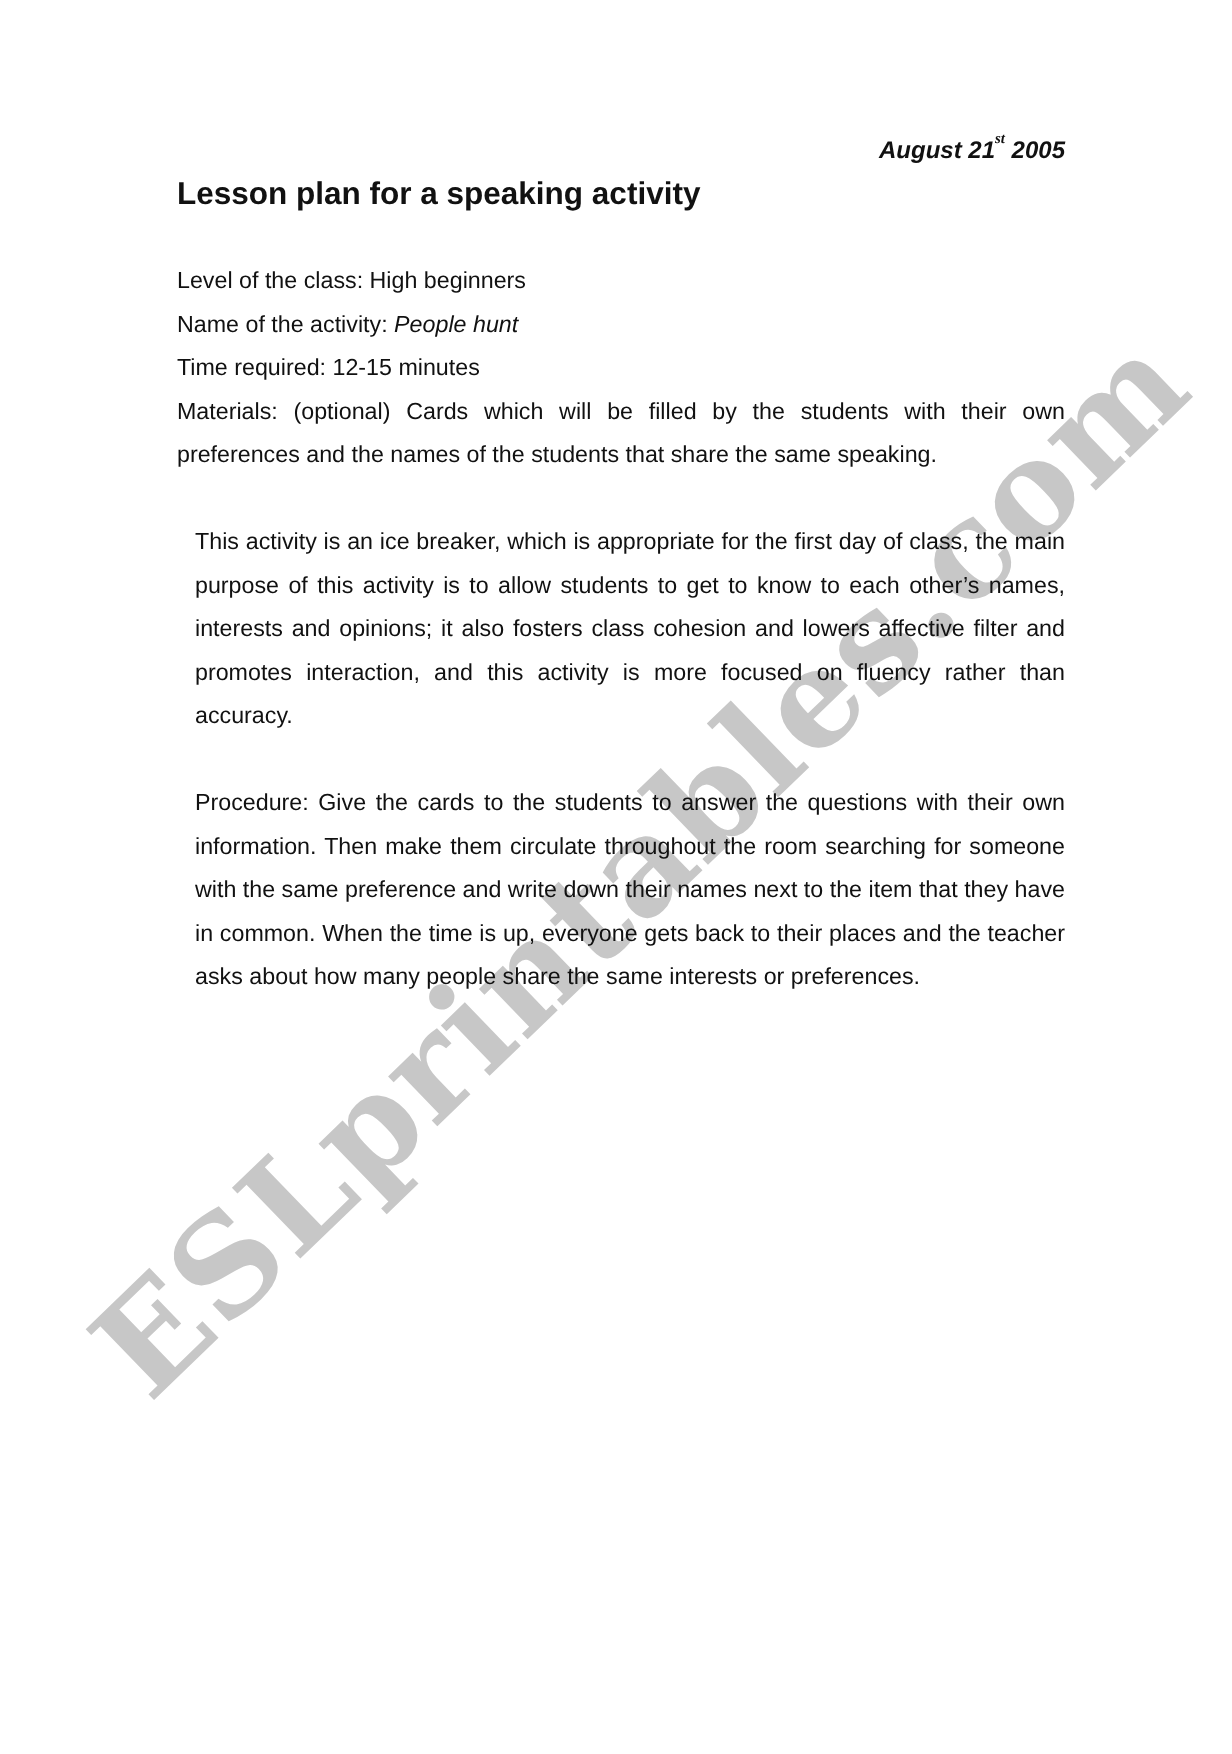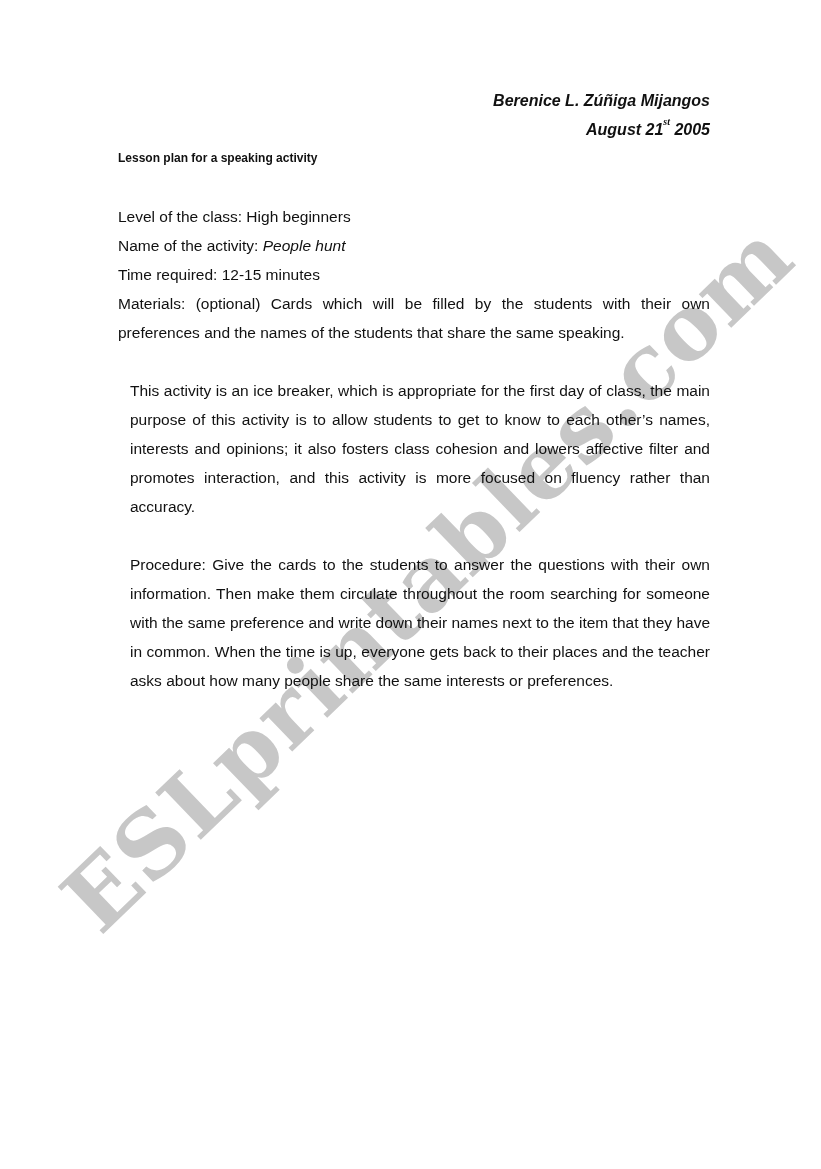--- a/index.html
+++ b/index.html
@@ -48,21 +48,21 @@
   .header-line sup {
     font-size: 0.62em;
     line-height: 0;
     position: relative;
     top: -0.35em;
     font-family: Liberation Serif, serif;
   }
   .doc-title {
     margin: 0;
     font-weight: bold;
-    font-size: 12px;
+    font-size: 21px;
     line-height: 29px;
   }
   .meta-block {
     margin-top: 29px; 
   }
   .meta-line {
     margin: 0;
     line-height: 29px;
   }
   .meta-line.justified {
@@ -79,21 +79,20 @@
 </style>
 </head>
 <body>
 
 <div class="page">
 
   <div class="watermark">ESLprintables.com</div>
 
   <div class="content">
 
-    <div class="header-line">Berenice L. Zúñiga Mijangos</div>
 
     <div class="header-line"><span>August 21</span><sup>st</sup><span> 2005</span></div>
 
     <h1 class="doc-title">Lesson plan for a speaking activity</h1>
 
     <div class="meta-block">
       <p class="meta-line">Level of the class: High beginners</p>
 
       <p class="meta-line"><span>Name of the activity: </span><span class="italic-value">People hunt</span></p>
 

